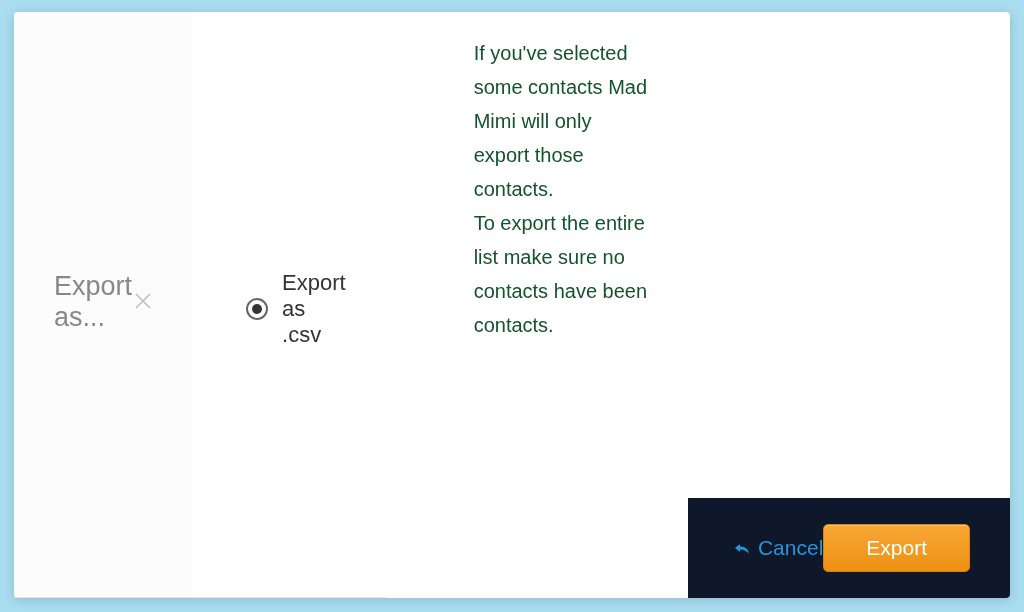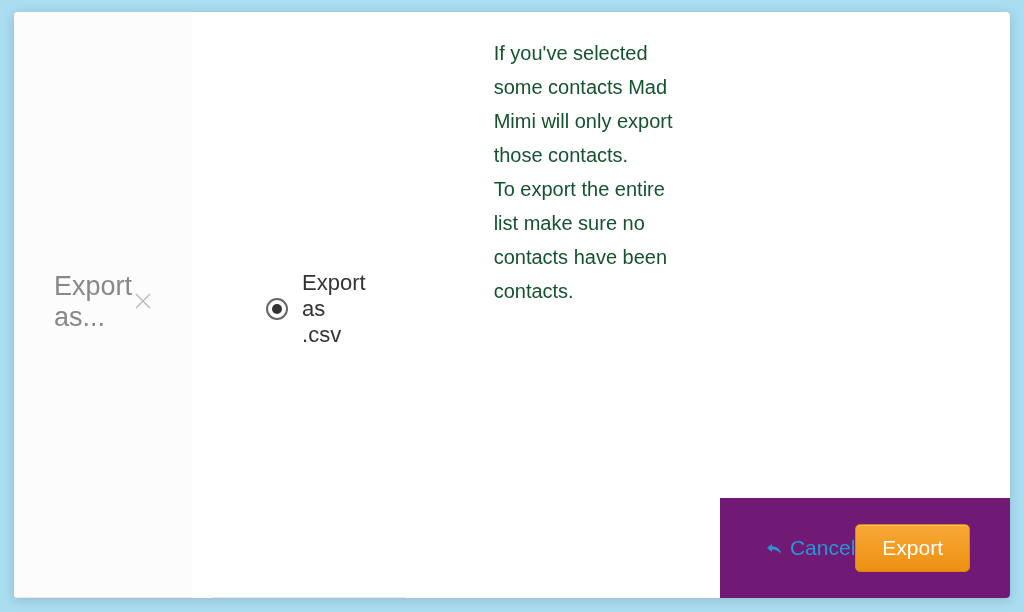--- a/index.html
+++ b/index.html
@@ -52,21 +52,20 @@
       width: 18px;
       height: 18px;
     }
     .option-row {
       padding: 34px 40px 26px 54px;
       border-bottom: 1px solid #e5e5e5;
       display: flex;
       align-items: center;
       gap: 14px;
       cursor: pointer;
-      margin-left: 20px;
     }
     .radio {
       width: 22px;
       height: 22px;
       border: 2px solid #666666;
       border-radius: 50%;
       display: flex;
       align-items: center;
       justify-content: center;
       flex-shrink: 0;
@@ -84,21 +83,21 @@
     .info-block {
       padding: 24px 40px 38px 88px;
     }
     .info-text {
       font-size: 20px;
       color: #14532d;
       line-height: 1.7;
     }
     .modal-footer {
       margin-top: auto;
-      background: #701a75;
+      background: #0f172a;
       padding: 26px 40px 26px 46px;
       display: flex;
       justify-content: center;
       align-items: center;
     }
     .cancel-link {
       display: flex;
       align-items: center;
       gap: 8px;
       color: #2596d7;
@@ -108,21 +107,21 @@
     .cancel-link svg {
       width: 16px;
       height: 14px;
     }
     .export-btn {
       background: #f39a1f;
       background: linear-gradient(to bottom, #f7a836, #ee9012);
       color: #ffffff;
       border: 1px solid #d88410;
       border-radius: 5px;
-      padding: 11px 26px;
+      padding: 11px 42px;
       font-size: 21px;
       font-weight: 500;
       cursor: pointer;
       box-shadow: inset 0 1px 0 rgba(255,255,255,0.3);
     }
   </style>
 </head>
 <body>
 
 <div class="modal">

